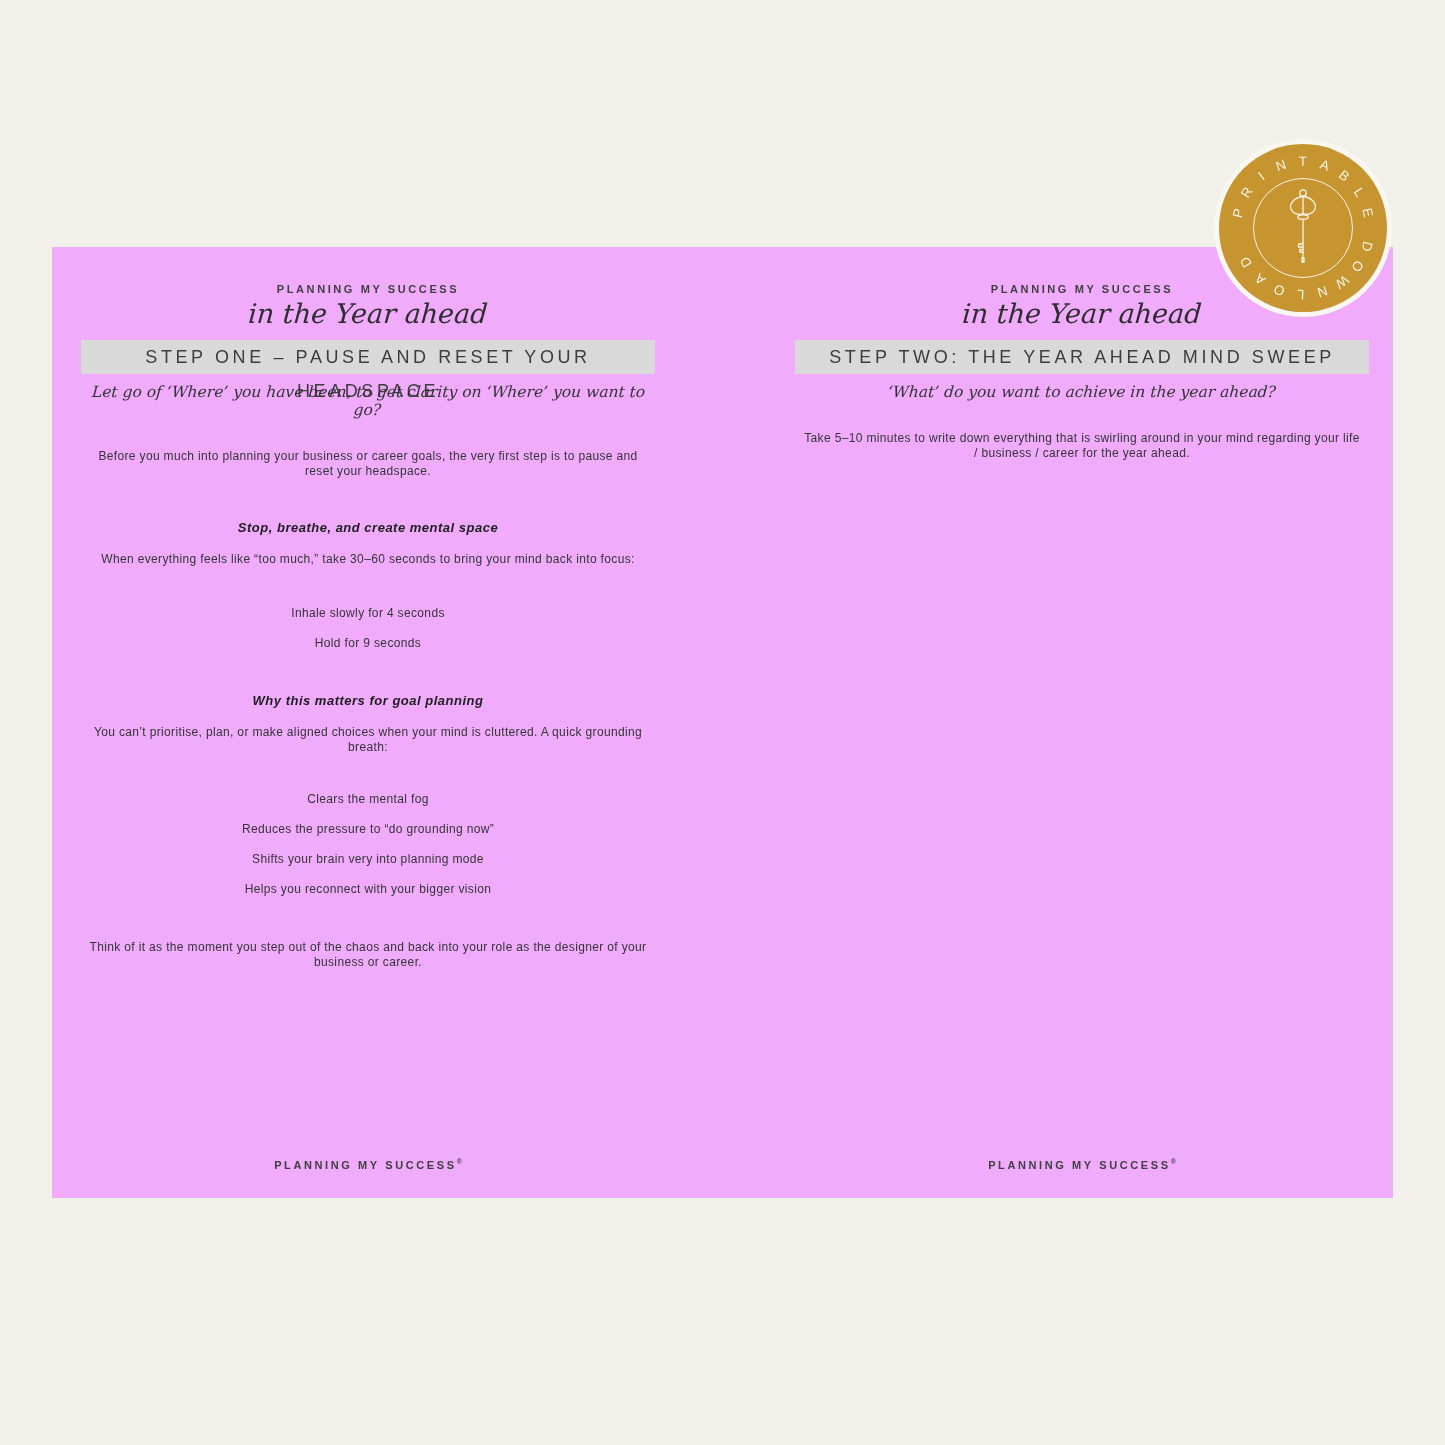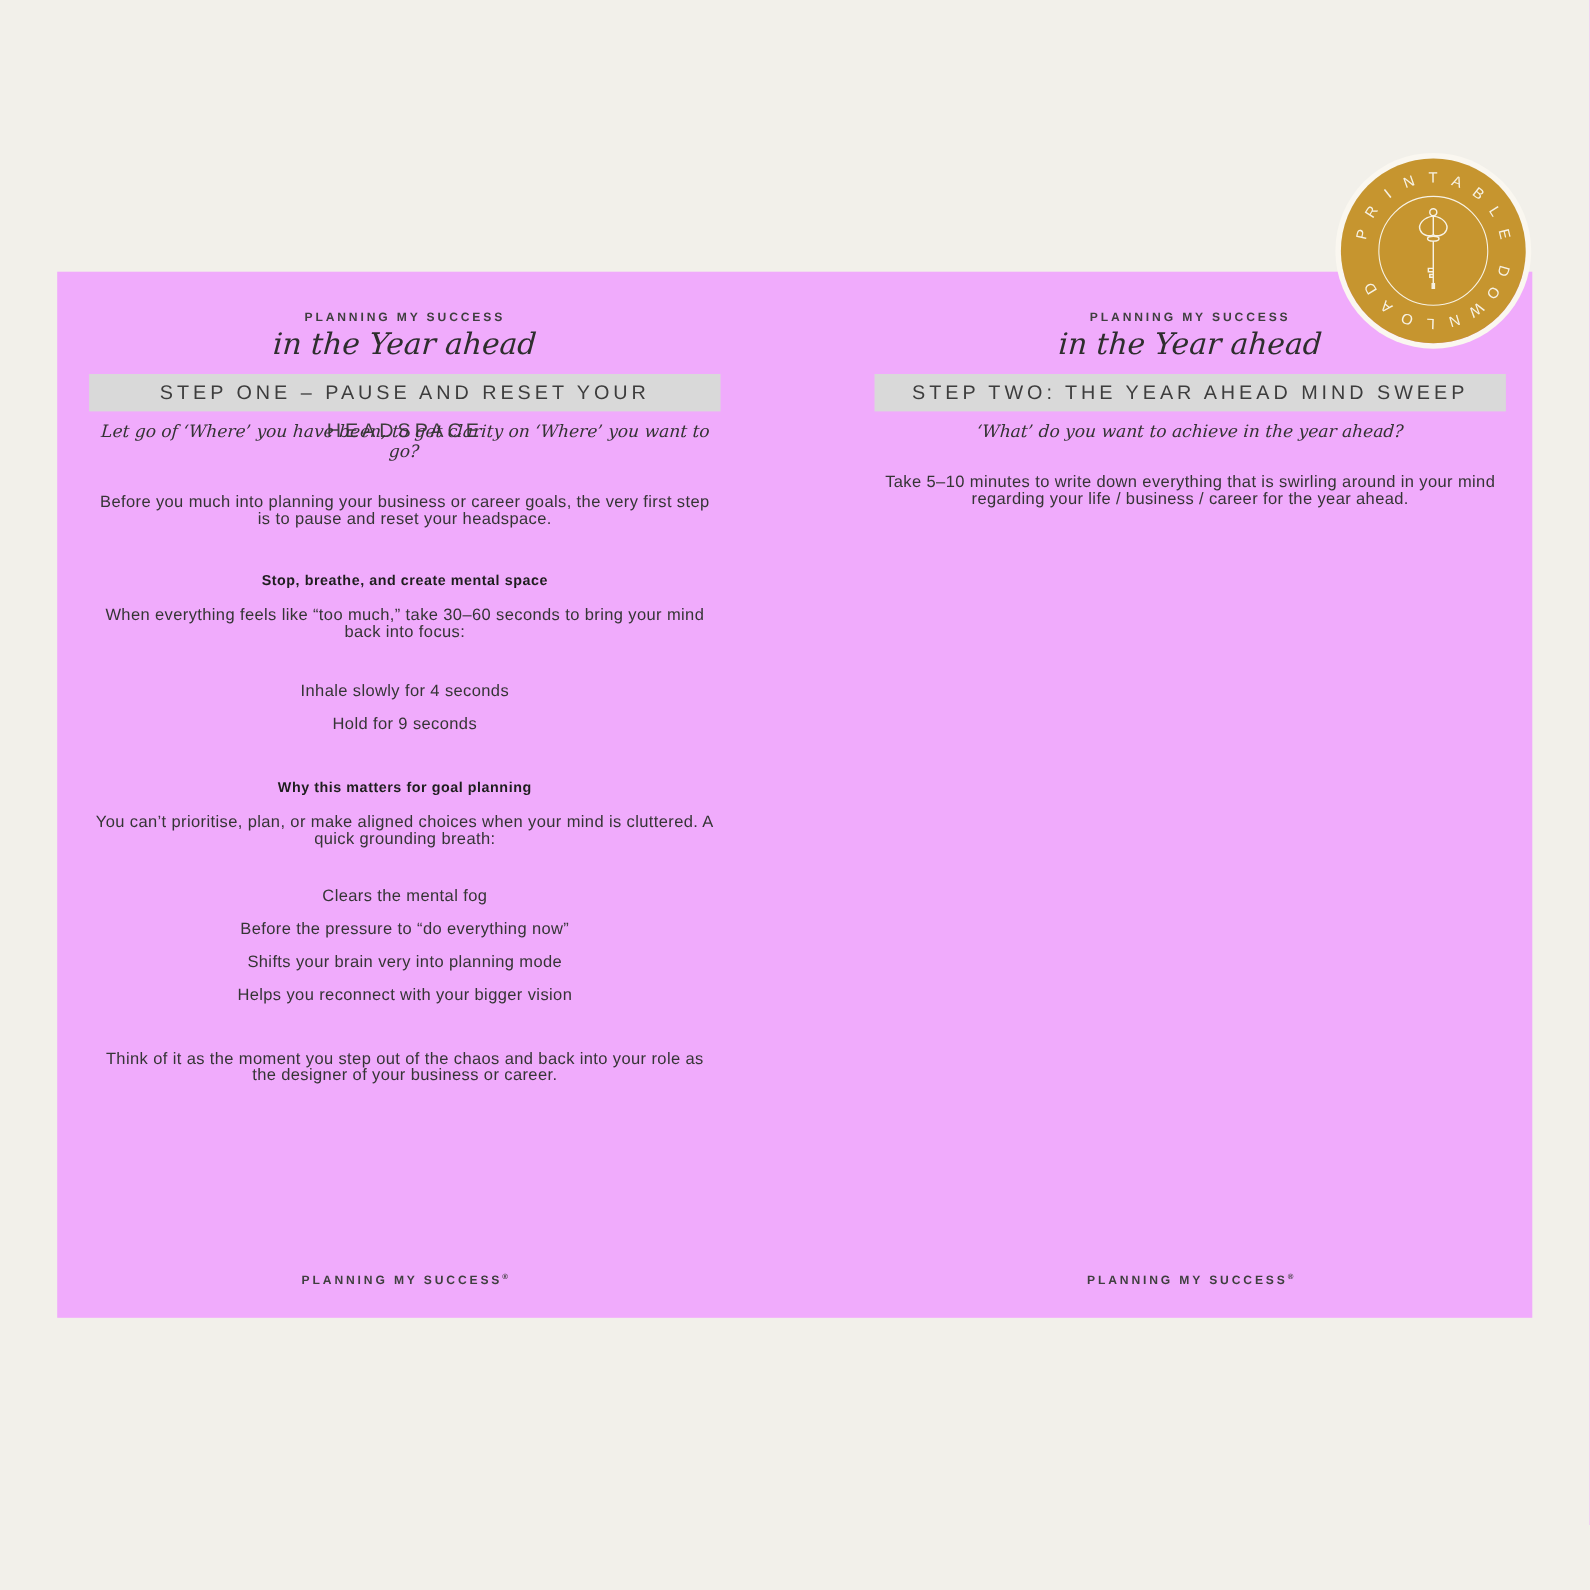--- a/index.html
+++ b/index.html
@@ -37,25 +37,25 @@
     font-size:18px;letter-spacing:3.6px;color:#3D3D3D;
   }
   .script-sub{
     margin-top:9px;
     font-family:"DejaVu Serif", serif;font-style:italic;
     font-size:15.5px;color:#333;
     transform:skewX(-4deg);
   }
 
   .para{
-    font-size:15px;line-height:15px;letter-spacing:0.35px;color:#353535;
+    font-size:12px;line-height:15px;letter-spacing:0.35px;color:#353535;
     margin-left:6px;margin-right:6px;
   }
   .bold-head{
-    font-size:13px;font-weight:bold;letter-spacing:0.5px;color:#1E1E1E;
+    font-size:13px;font-weight:bold;letter-spacing:0.5px;color:#1E1E1E;font-style:italic;
   }
   .m-p1{margin-top:30px;}
   .m-p2{margin-top:13px;}
   .m-h1{margin-top:41px;}
   .m-p3{margin-top:17px;}
   .m-l1{margin-top:39px;}
   .m-li{margin-top:15px;}
   .m-p4{margin-top:41px;}
   .m-h2{margin-top:42px;}
   .m-p5{margin-top:17px;}
@@ -113,21 +113,21 @@
       <div class="para m-p3">When everything feels like “too much,” take 30–60 seconds to bring your mind back into focus:</div>
 
       <div class="para m-l1">Inhale slowly for 4 seconds</div>
       <div class="para m-li">Hold for 9 seconds</div>
 
 
       <div class="bold-head m-h2">Why this matters for goal planning</div>
       <div class="para m-p5">You can’t prioritise, plan, or make aligned choices when your mind is cluttered. A quick grounding breath:</div>
 
       <div class="para m-b1">Clears the mental fog</div>
-      <div class="para m-li">Before the pressure to “do everything now”</div>
+      <div class="para m-li">Reduces the pressure to “do grounding now”</div>
       <div class="para m-li">Shifts your brain very into planning mode</div>
       <div class="para m-li">Helps you reconnect with your bigger vision</div>
 
       <div class="para m-p6">Think of it as the moment you step out of the chaos and back into your role as the designer of your business or career.</div>
 
       <div class="footer"><span>PLANNING MY SUCCESS</span><sup>®</sup></div>
     </div>
 
     <div class="col col-right">
       <div class="brand">PLANNING MY SUCCESS</div>

